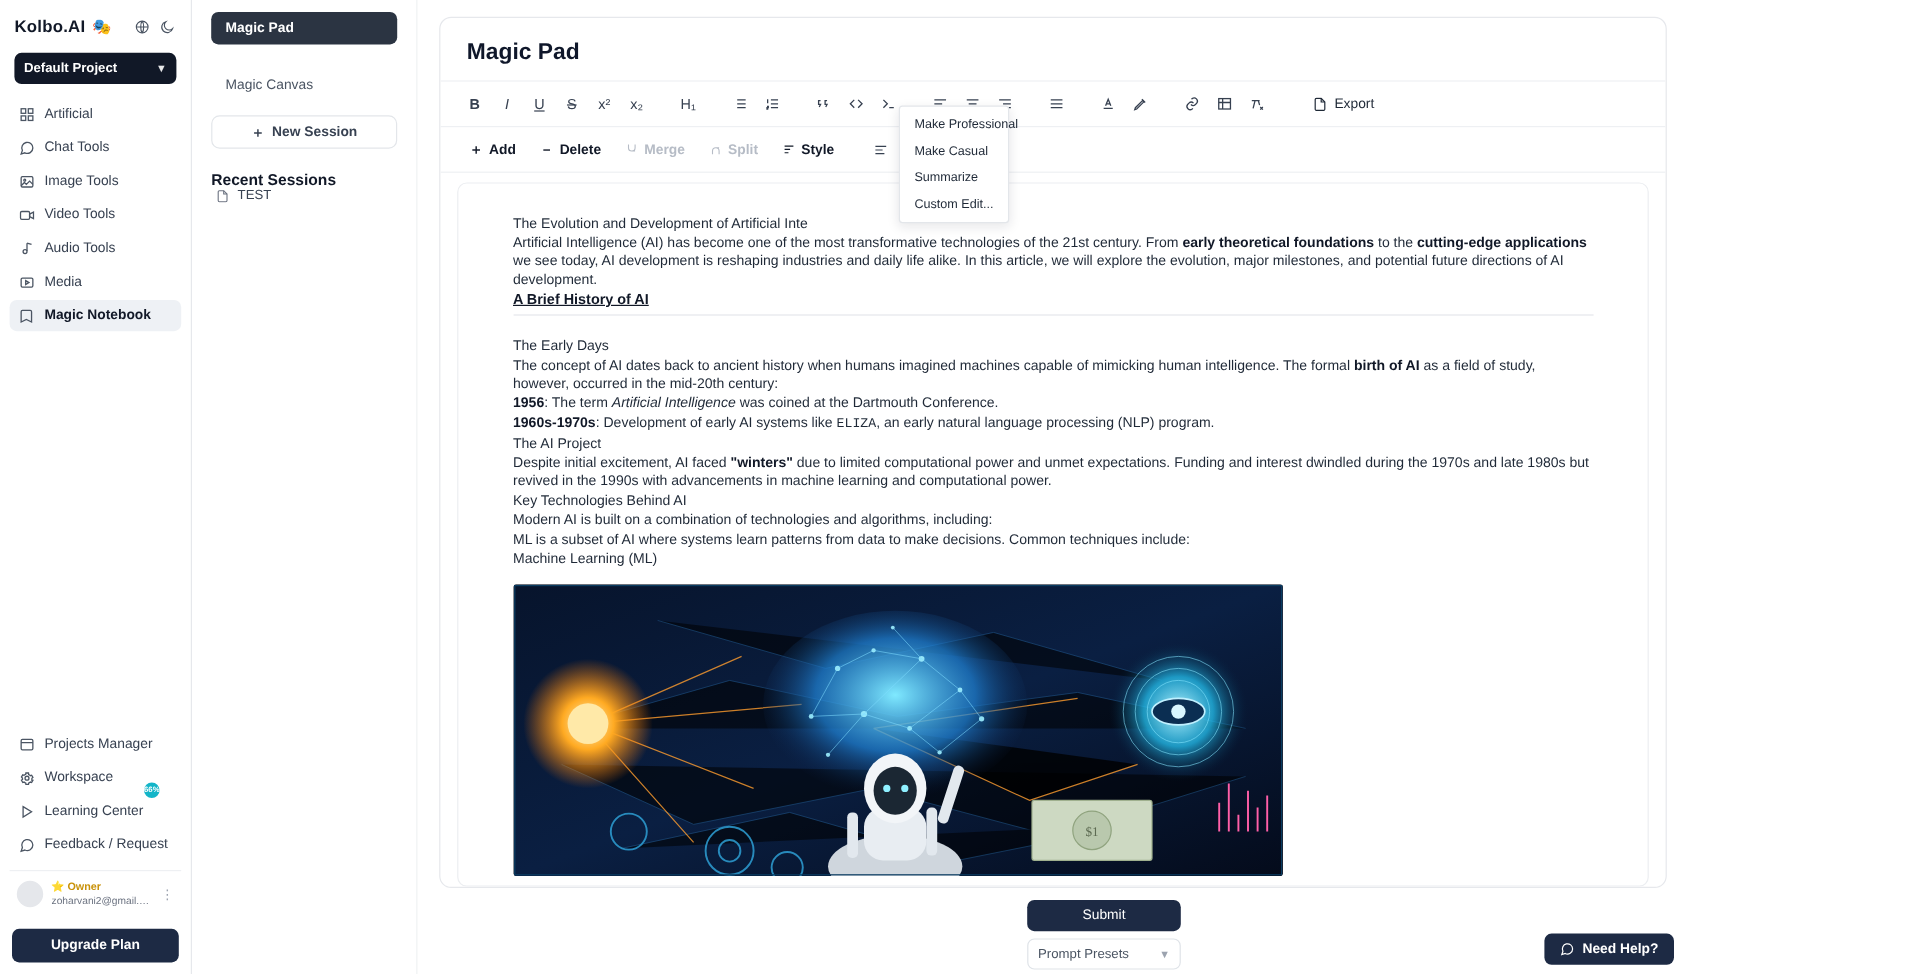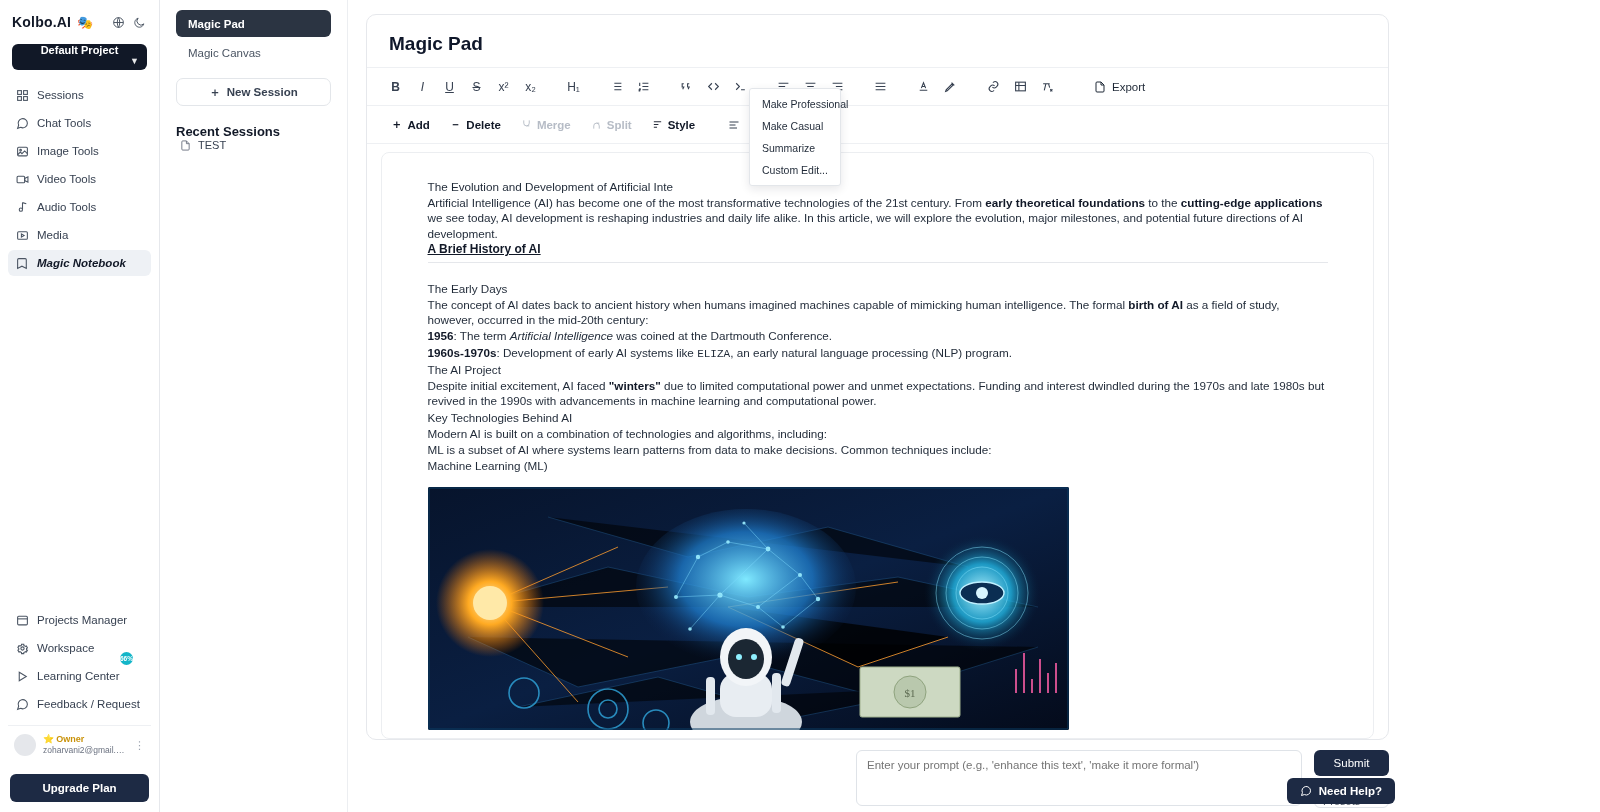--- a/index.html
+++ b/index.html
@@ -41,34 +41,33 @@
   .project-select {
     margin: 6px 12px 10px 12px;
     height: 26px;
     background: #111827;
     color: #ffffff;
     border-radius: 6px;
     display: flex; align-items: center;
     padding: 0 8px;
     font-size: 11px;
     font-weight: bold;
-    flex-direction: column;
   }
   .project-select .chev { margin-left: auto; font-size: 9px; opacity: .9; }
 
   .nav { padding: 2px 8px; display: flex; flex-direction: column; gap: 2px; }
   .nav-item {
     display: flex; align-items: center; gap: 8px;
     height: 26px; padding: 0 8px;
     border-radius: 6px;
     font-size: 11.5px; color: #374151;
     cursor: pointer;
   }
   .nav-item .ic { width: 13px; height: 13px; color: #4b5563; display:inline-flex; align-items:center; justify-content:center; }
-  .nav-item.active { background: #eef1f5; color: #111827; font-weight: 600; font-style: italic; }
+  .nav-item.active { background: #eef1f5; color: #111827; font-weight: 600; }
 
   .sidebar-bottom {
     margin-top: auto;
     padding: 0 8px 8px 8px;
     display: flex; flex-direction: column; gap: 2px;
   }
   .user-row {
     display: flex; align-items: center; gap: 7px;
     padding: 8px 6px 4px 6px;
     border-top: 1px solid #eef0f3;
@@ -110,21 +109,21 @@
   }
   .session-tab {
     height: 27px; border-radius: 6px;
     background: #2b3442; color: #ffffff;
     display: flex; align-items: center;
     padding: 0 12px; font-size: 11.5px; font-weight: bold;
   }
   .session-tab2 {
     height: 27px; display: flex; align-items: center;
     padding: 0 12px; font-size: 11.5px; color: #4b5563;
-    margin-top: 2px;
+    margin-top: 20px;
   }
   .new-session {
     margin-top: 12px; height: 28px;
     border: 1px solid #e3e6ea; border-radius: 7px;
     display: flex; align-items: center; justify-content: center;
     gap: 6px; font-size: 11.5px; color: #374151; font-weight: 600;
     background: #fff;
   }
   .recent-title { margin-top: 18px; font-size: 13px; font-weight: bold; color: #111827; }
   .recent-item {
@@ -288,21 +287,21 @@
     <nav class="nav">
       <div class="nav-item">
         <span class="ic">
             <svg width="13" height="13" viewBox="0 0 24 24" fill="none" stroke="currentColor" stroke-width="2">
               <rect x="3" y="3" width="7" height="7"></rect>
               <rect x="14" y="3" width="7" height="7"></rect>
               <rect x="3" y="14" width="7" height="7"></rect>
               <rect x="14" y="14" width="7" height="7"></rect>
             </svg>
           </span>
-        <span>Sessions</span>
+        <span>Artificial</span>
       </div>
       <div class="nav-item">
         <span class="ic">
             <svg width="13" height="13" viewBox="0 0 24 24" fill="none" stroke="currentColor" stroke-width="2">
               <path d="M21 11.5a8.5 8.5 0 0 1-12.3 7.6L3 21l1.9-5.7A8.5 8.5 0 1 1 21 11.5z"></path>
             </svg>
           </span>
         <span>Chat Tools</span>
       </div>
       <div class="nav-item">
@@ -728,21 +727,20 @@
                 <rect x="1" y="1" width="639" height="241" fill="none" stroke="#0a3d62" stroke-width="1"></rect>
               </svg>
             </div>
           </div>
         </div>
       </div>
     </div>
 
     <div class="promptbar">
       <div class="prompt-spacer"></div>
-      <textarea class="prompt-box" placeholder="Enter your prompt (e.g., 'enhance this text', 'make it more formal')" style=""></textarea>
       <div class="prompt-right">
         <div class="submit-btn">
           <span>Submit</span>
         </div>
         <div class="presets">
           <span>Prompt Presets</span>
           <span class="chev">▼</span>
         </div>
       </div>
     </div>

